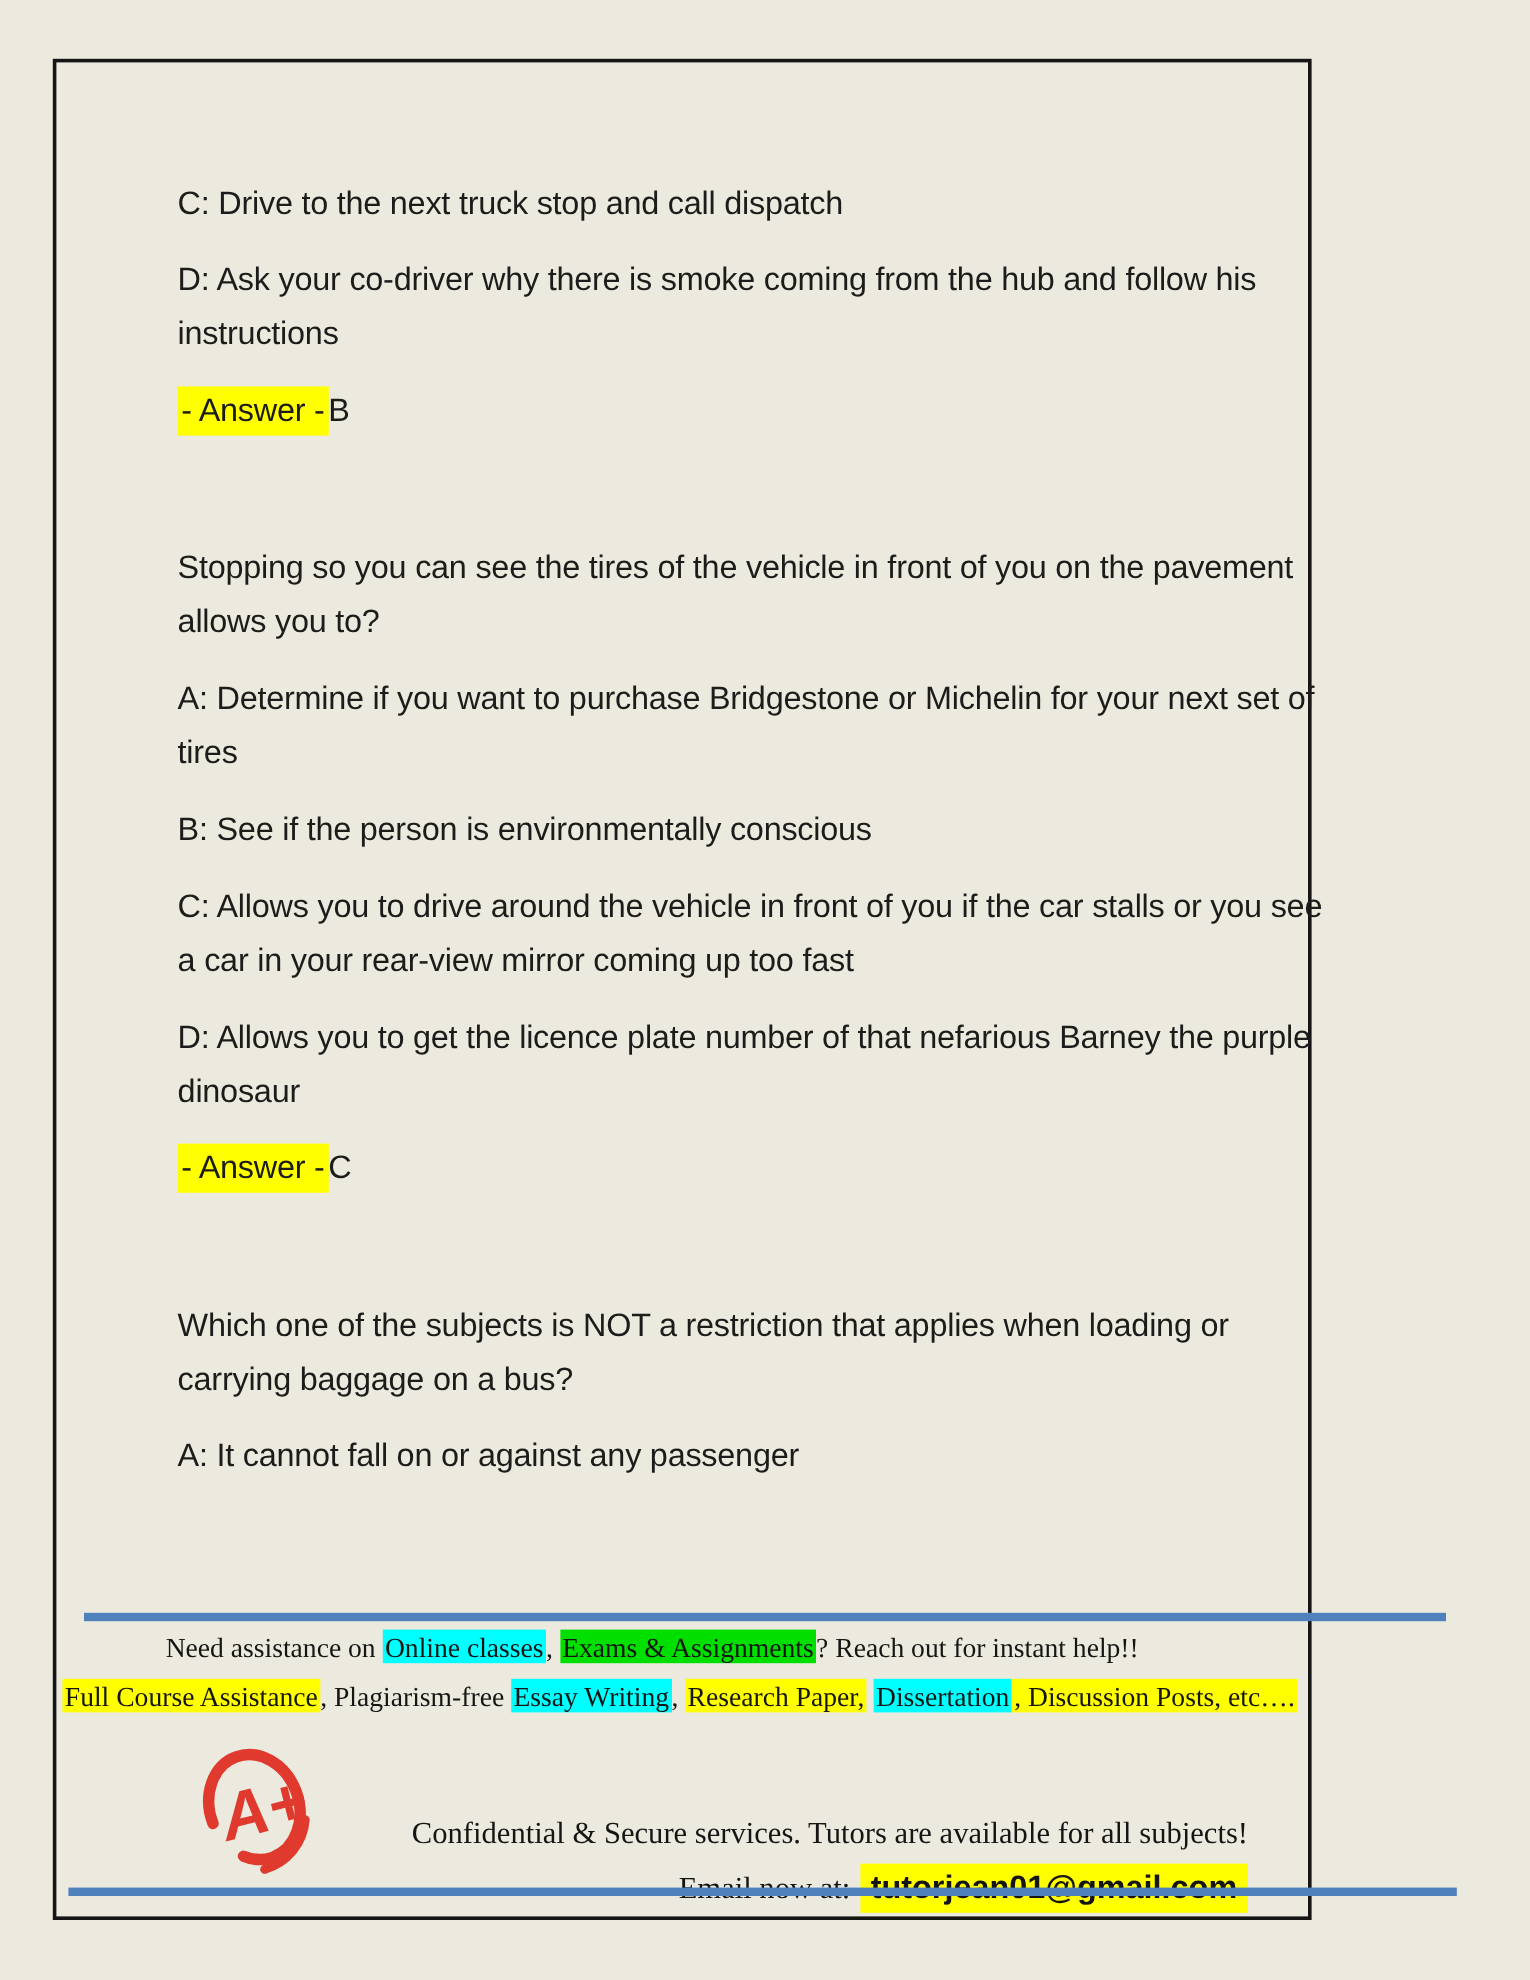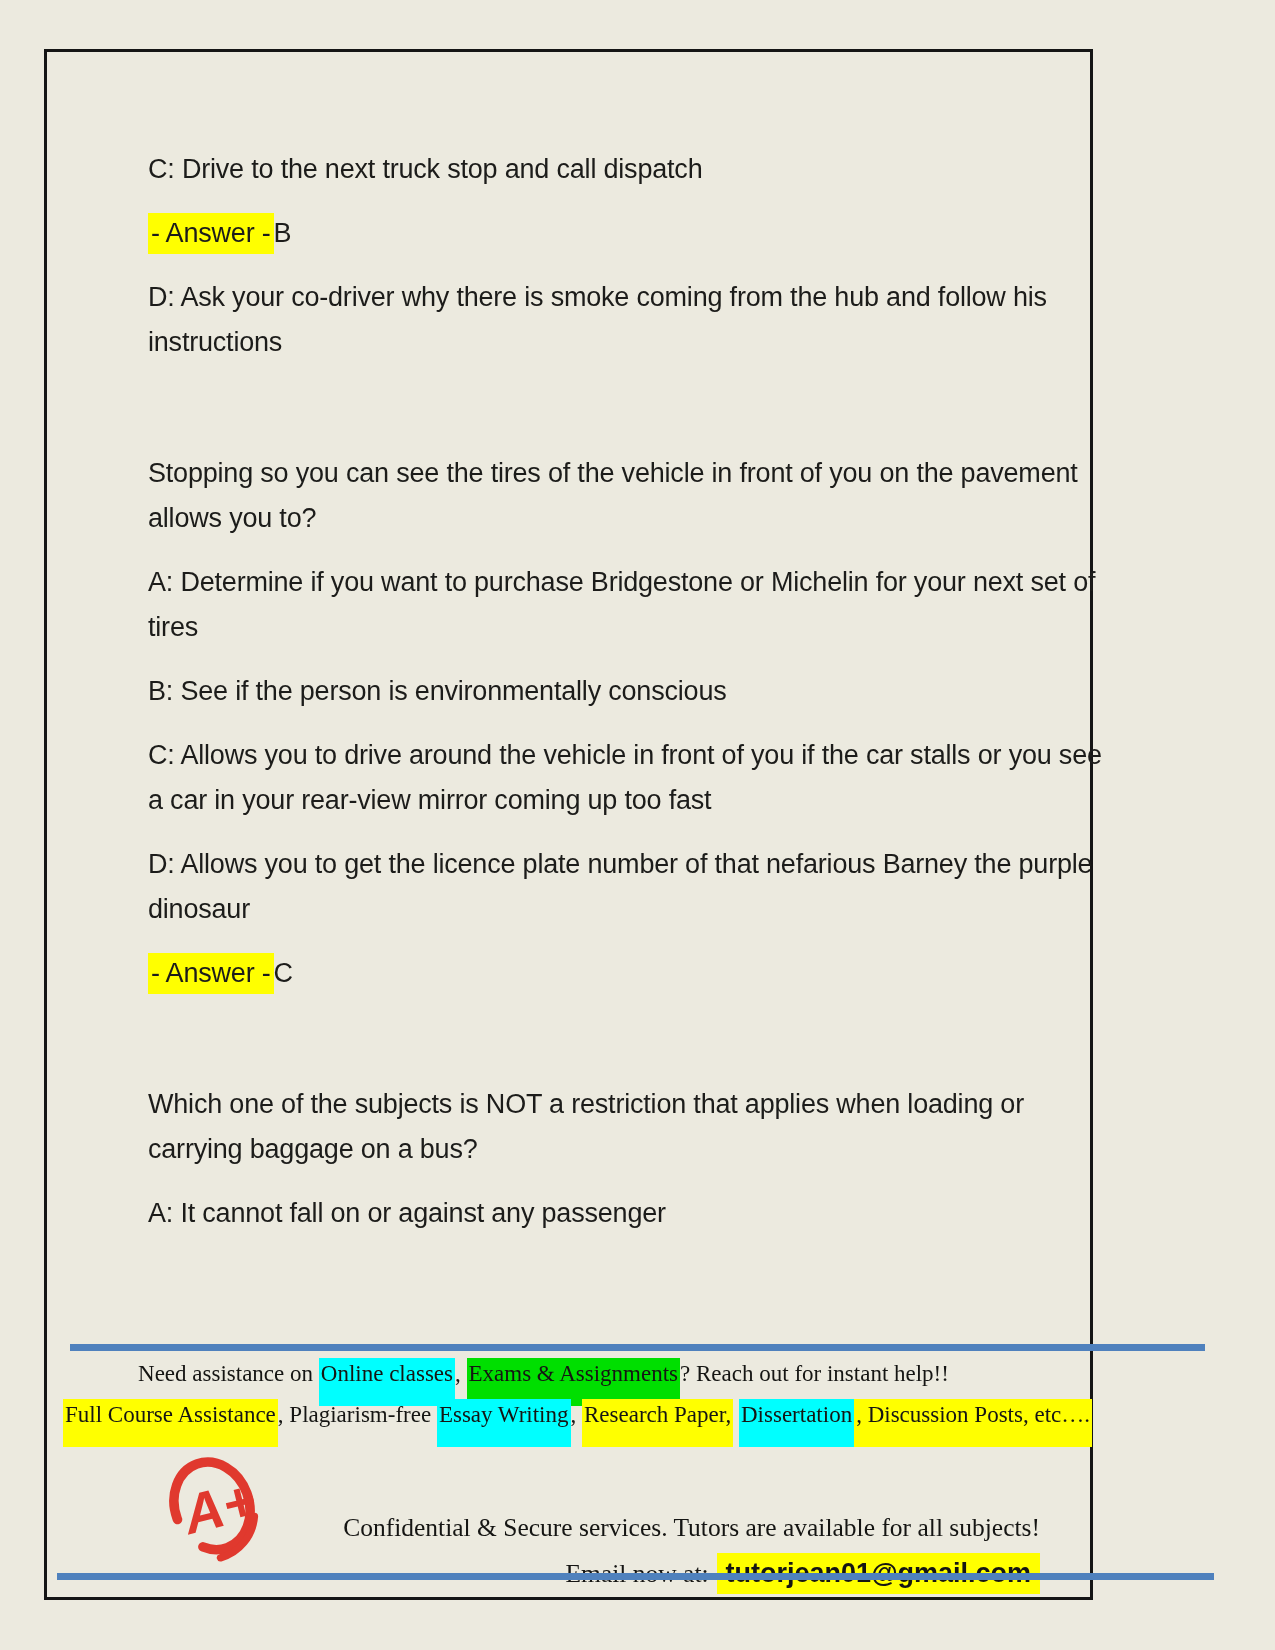--- a/index.html
+++ b/index.html
@@ -56,26 +56,26 @@
     font-family: "Liberation Serif", "DejaVu Serif", serif;
     color: #151513;
   }
   .ad-line1 {
     margin: 0;
     font-size: 23px;
     line-height: 37px;
     white-space: nowrap;
   }
   .ad-line2 {
-    margin: 4px 0 0 16px;
+    margin: 4px 0 0 5px;
     font-size: 23px;
     line-height: 38px;
     white-space: nowrap;
   }
-  .ad-seg { padding: 3px 2px 20px 2px; }
+  .ad-seg { padding: 3px 2px 0 2px; }
   
   .logo {
     position: absolute;
     top: 1400px;
     left: 112px;
     width: 106px;
     height: 112px;
   }
   .logo svg { width: 100%; height: 100%; }
   
@@ -109,22 +109,22 @@
     margin-left: 8px;
   }
 </style>
 </head>
 <body>
 
 <div class="page">
 
   <section class="body-text">
     <p class="para">C: Drive to the next truck stop and call dispatch</p>
+    <p class="para">D: Ask your co-driver why there is smoke coming from the hub and follow his instructions</p>
     <p class="para"><span class="hl hl-yellow answer-hl">- Answer -</span><span>B</span></p>
-    <p class="para">D: Ask your co-driver why there is smoke coming from the hub and follow his instructions</p>
 
     <p class="para q-gap">Stopping so you can see the tires of the vehicle in front of you on the pavement allows you to?</p>
     <p class="para">A: Determine if you want to purchase Bridgestone or Michelin for your next set of tires</p>
     <p class="para">B: See if the person is environmentally conscious</p>
     <p class="para">C: Allows you to drive around the vehicle in front of you if the car stalls or you see a car in your rear-view mirror coming up too fast</p>
     <p class="para">D: Allows you to get the licence plate number of that nefarious Barney the purple dinosaur</p>
     <p class="para"><span class="hl hl-yellow answer-hl">- Answer -</span><span>C</span></p>
 
     <p class="para q-gap">Which one of the subjects is NOT a restriction that applies when loading or carrying baggage on a bus?</p>
     <p class="para">A: It cannot fall on or against any passenger</p>

